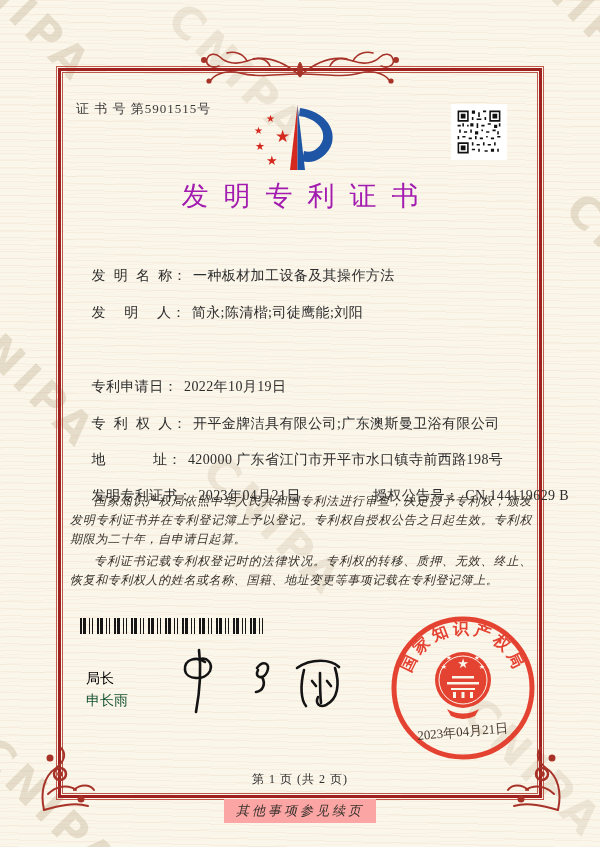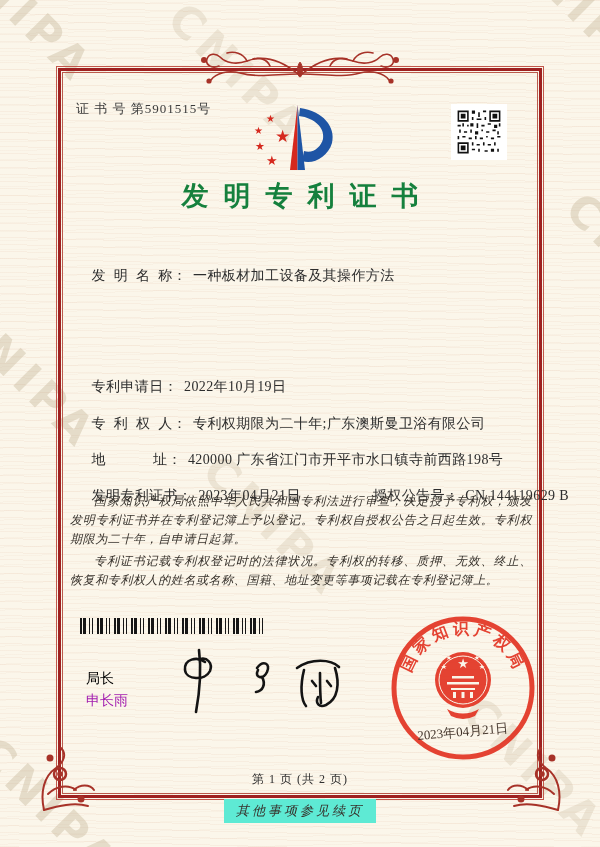--- a/index.html
+++ b/index.html
@@ -30,43 +30,43 @@
   .ornament-top{position:absolute;left:50%;top:42px;transform:translateX(-50%);z-index:3;}
   .corner{position:absolute;z-index:3;}
   .corner.left{left:34px;top:744px;}
   .corner.right{left:502px;top:744px;transform:scaleX(-1);}
   
   .content{position:absolute;inset:0;z-index:4;padding-left:28px;}
   .cert-no{position:absolute;left:76px;top:100px;font-size:13px;letter-spacing:1px;color:#3a3a3a;}
   .logo{position:absolute;left:253px;top:100px;}
   .qr-wrap{position:absolute;left:451px;top:104px;width:56px;height:56px;background:#fff;display:flex;align-items:center;justify-content:center;}
   .title{position:absolute;left:0;top:178px;width:100%;text-align:center;
-    font-size:27px;font-weight:bold;letter-spacing:15px;text-indent:15px;color:#15803d;}
+    font-size:27px;font-weight:normal;letter-spacing:15px;text-indent:15px;color:#a21caf;}
   .row{position:absolute;left:76px;font-size:14px;line-height:20px;letter-spacing:0.4px;color:#2d2d2d;white-space:pre;}
   .row .val{margin-left:6px;}
   .row .lab2{margin-left:72px;font-family:Liberation Mono, monospace;}
   .paras{position:absolute;left:70px;top:492px;width:462px;}
   .paras p{
     margin:0 0 3px 0;font-size:12px;line-height:19px;text-indent:2em;
     text-align:justify;font-style:italic;letter-spacing:0.6px;color:#37322c;
   }
   .barcode{position:absolute;left:80px;top:618px;width:186px;height:16px;
     background:repeating-linear-gradient(90deg,
       #161616 0 2px, transparent 2px 3px,
       #161616 3px 6px, transparent 6px 9px,
       #161616 9px 10px, transparent 10px 12px,
       #161616 12px 13px, transparent 13px 17px);}
   .sig-title{position:absolute;left:86px;top:670px;font-size:14px;font-family:"Liberation Sans","DejaVu Sans",sans-serif;color:#000000;}
-  .sig-name{position:absolute;left:86px;top:692px;font-size:14px;font-family:"Liberation Sans","DejaVu Sans",sans-serif;color:#a21caf;}
+  .sig-name{position:absolute;left:86px;top:692px;font-size:14px;font-family:"Liberation Sans","DejaVu Sans",sans-serif;color:#14532d;}
   .signature{position:absolute;left:165px;top:646px;}
   .seal{position:absolute;left:387px;top:612px;}
   .page-info{position:absolute;left:0;top:771px;width:100%;text-align:center;font-size:12px;letter-spacing:1px;color:#2f2f2f;}
   .footer-note{
     position:absolute;left:50%;top:799px;transform:translateX(-50%);
-    background:#5eead4;padding:3px 12px;font-size:13px;font-style:italic;
+    background:#fca5a5;padding:3px 12px;font-size:13px;font-style:italic;
     letter-spacing:3px;color:#37322c;white-space:nowrap;
   }
 </style>
 </head>
 <body>
 
 <div class="waves"></div>
 
 <div class="wm" style="left:-66px;top:-14px;">CNIPA</div>
 <div class="wm" style="left:492px;top:-18px;">CNIPA</div>
@@ -157,25 +157,28 @@
         <path d="M10 1h2v2h-2z M14 2h1v3h-1z M17 1h2v1h-2z M10 5h1v2h-1z M13 6h3v1h-3z M18 5h1v2h-1z M1 10h2v1h-2z M4 9h1v2h-1z M7 10h1v1h-1z M9 9h2v2h-2z M13 9h1v3h-1z M16 10h2v1h-2z M20 9h2v1h-2z M24 10h2v2h-2z M27 9h1v2h-1z M2 13h1v2h-1z M5 14h2v1h-2z M9 13h1v2h-1z M12 14h2v2h-2z M16 13h1v1h-1z M19 14h2v1h-2z M23 13h2v1h-2z M26 14h1v2h-1z M1 17h1v2h-1z M4 17h2v1h-2z M8 18h2v1h-2z M12 17h1v2h-1z M15 18h2v1h-2z M19 17h1v1h-1z M22 18h2v1h-2z M26 17h2v1h-2z M10 21h1v2h-1z M13 22h2v1h-2z M17 21h1v2h-1z M20 22h2v1h-2z M24 21h1v2h-1z M10 25h2v1h-2z M14 25h1v2h-1z M18 26h2v1h-2z M22 25h2v2h-2z M26 25h1v2h-1z"></path>
       </g>
     </svg>
   </div>
 
   <div class="title">发明专利证书</div>
 
   <div class="row" style="top:246px;">
     <span class="lab">发  明  名  称：</span><span class="val">一种板材加工设备及其操作方法</span>
   </div>
+  <div class="row" style="top:283px;">
+    <span class="lab">发　 明　 人：</span><span class="val">简永;陈清楷;司徒鹰能;刘阳</span>
+  </div>
   <div class="row" style="top:357px;">
     <span class="lab">专利申请日：</span><span class="val">2022年10月19日</span>
   </div>
   <div class="row" style="top:394px;">
-    <span class="lab">专  利  权  人：</span><span class="val">专利权期限为二十年;广东澳斯曼卫浴有限公司</span>
+    <span class="lab">专  利  权  人：</span><span class="val">开平金牌洁具有限公司;广东澳斯曼卫浴有限公司</span>
   </div>
   <div class="row" style="top:430px;">
     <span class="lab">地　　　 址：</span><span class="val">420000 广东省江门市开平市水口镇寺前西路198号</span>
   </div>
   <div class="row" style="top:466px;">
     <span class="lab">发明专利证书：</span><span class="val">2023年04月21日</span><span class="lab2">授权公告号：</span><span class="val">CN 144119629 B</span>
   </div>
 
   <div class="paras">
     <p>国家知识产权局依照中华人民共和国专利法进行审查，决定授予专利权，颁发发明专利证书并在专利登记簿上予以登记。专利权自授权公告之日起生效。专利权期限为二十年，自申请日起算。</p>

